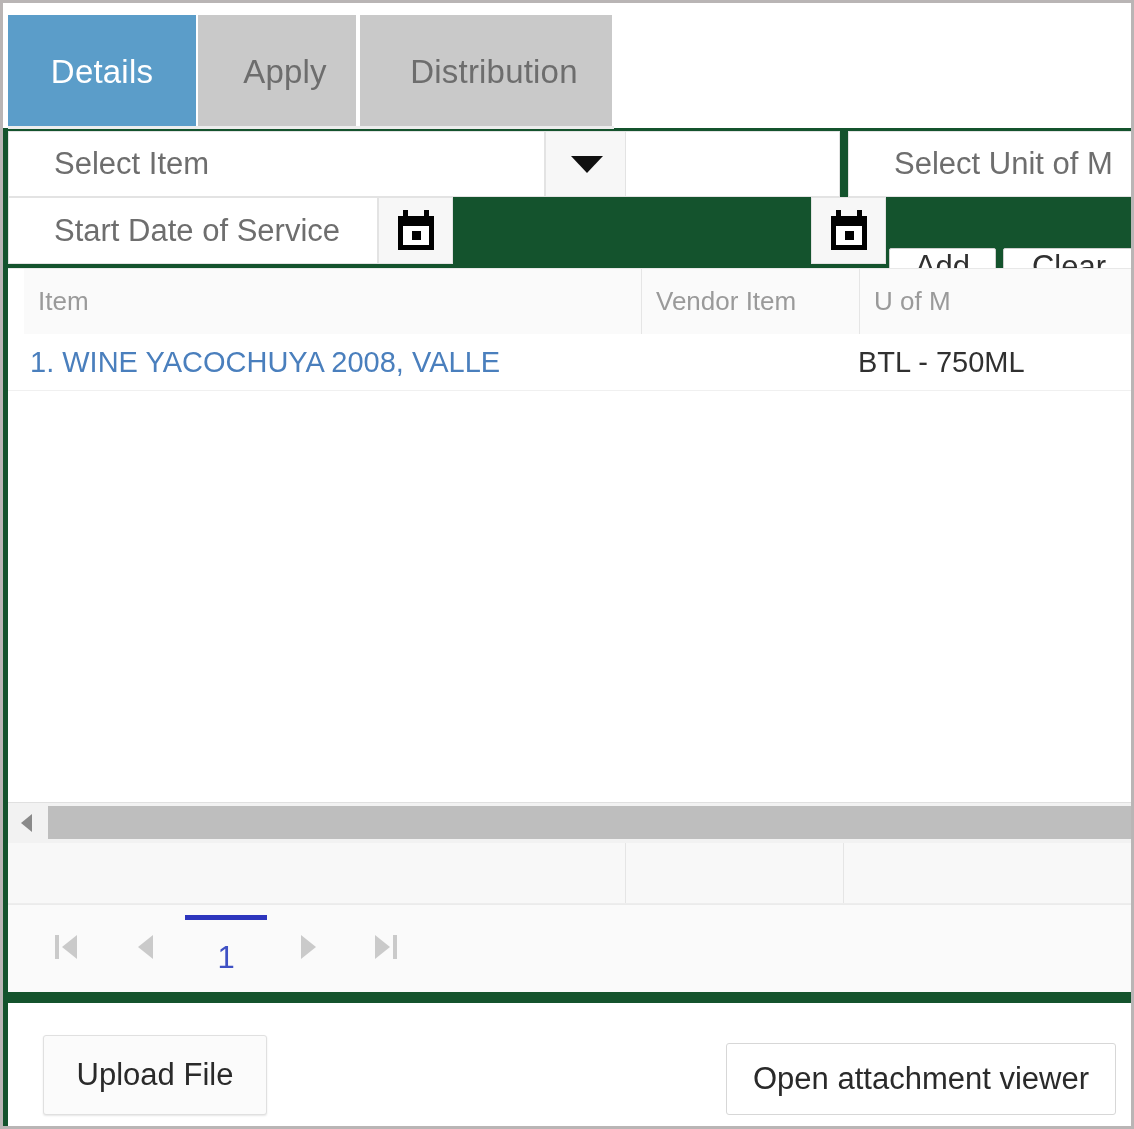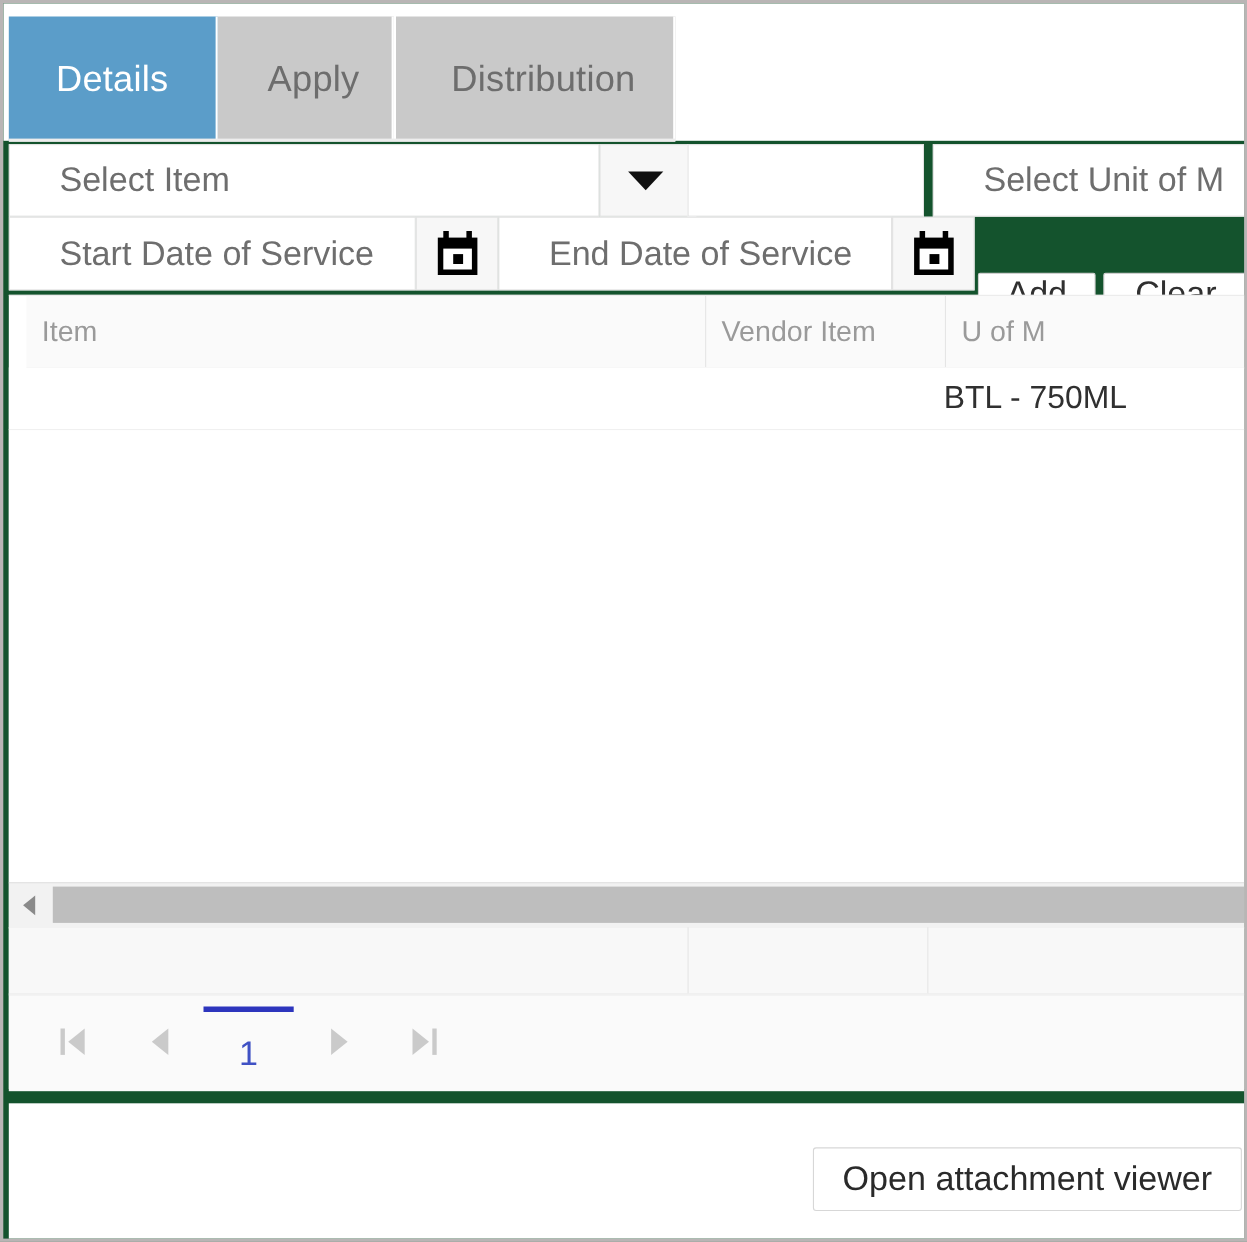--- a/index.html
+++ b/index.html
@@ -330,26 +330,25 @@
   }
   .bb-upload { left: 35px;  top: 32px; width: 224px; height: 80px; }
   .bb-attach {
     left: 265px; top: 22px; width: 391px; height: 100px;
     background: #fbfbfb;
     border: 5px solid #a8001e;
     border-radius: 0;
     box-shadow: none;
   }
   .bb-viewer {
-    left: 718px; top: 40px; width: 390px; height: 58px;
+    left: 718px; top: 40px; width: 390px; height: 72px;
     background: #ffffff;
     border: 1px solid #d7d7d7;
     border-radius: 3px;
     box-shadow: none;
-    margin-left: 13px;
   }
 </style>
 </head>
 <body>
 
 <div id="app">
 
   <div class="tabstrip">
     <div class="tab active tab-details">
       <span>Details</span>
@@ -388,23 +387,20 @@
     <div class="iconbtn b-cal1">
       <svg class="cal-svg" width="40" height="42" viewBox="0 0 40 42">
         <rect x="7" y="0" width="5" height="8" fill="#000"></rect>
         <rect x="28" y="0" width="5" height="8" fill="#000"></rect>
         <rect x="2" y="6" width="36" height="34" fill="#000"></rect>
         <rect x="7" y="16" width="26" height="19" fill="#fff"></rect>
         <rect x="16" y="21" width="9" height="9" fill="#000"></rect>
       </svg>
     </div>
 
-    <div class="field f-enddate">
-      <span class="txt">End Date of Service</span>
-    </div>
 
     <div class="iconbtn b-cal2">
       <svg class="cal-svg" width="40" height="42" viewBox="0 0 40 42">
         <rect x="7" y="0" width="5" height="8" fill="#000"></rect>
         <rect x="28" y="0" width="5" height="8" fill="#000"></rect>
         <rect x="2" y="6" width="36" height="34" fill="#000"></rect>
         <rect x="7" y="16" width="26" height="19" fill="#fff"></rect>
         <rect x="16" y="21" width="9" height="9" fill="#000"></rect>
       </svg>
     </div>
@@ -427,20 +423,23 @@
       <div class="gh-cell gh-uom">
         <span>U of M</span>
       </div>
       <div class="gh-cell gh-vendor">
         <span>Vendor Item</span>
       </div>
     </div>
 
     <div class="grid-body">
       <div class="row">
+        <div class="cell c-item">
+          <span>1. WINE YACOCHUYA 2008, VALLE</span>
+        </div>
         <div class="cell c-vendor">
           <span></span>
         </div>
         <div class="cell c-uom">
           <span>BTL - 750ML</span>
         </div>
       </div>
     </div>
 
     <div class="hscroll">
@@ -475,18 +474,21 @@
       <div class="pg-btn pg-last">
         <span class="pg-grp">
           <span class="tri-r"></span>
             <span class="bar-v"></span>
         </span>
       </div>
     </div>
   </div>
 
   <div class="buttonbar">
+    <div class="bb-btn bb-upload">
+      <span>Upload File</span>
+    </div>
     <div class="bb-btn bb-viewer">
       <span>Open attachment viewer</span>
     </div>
   </div>
 
 </div>
 
 </body></html>

